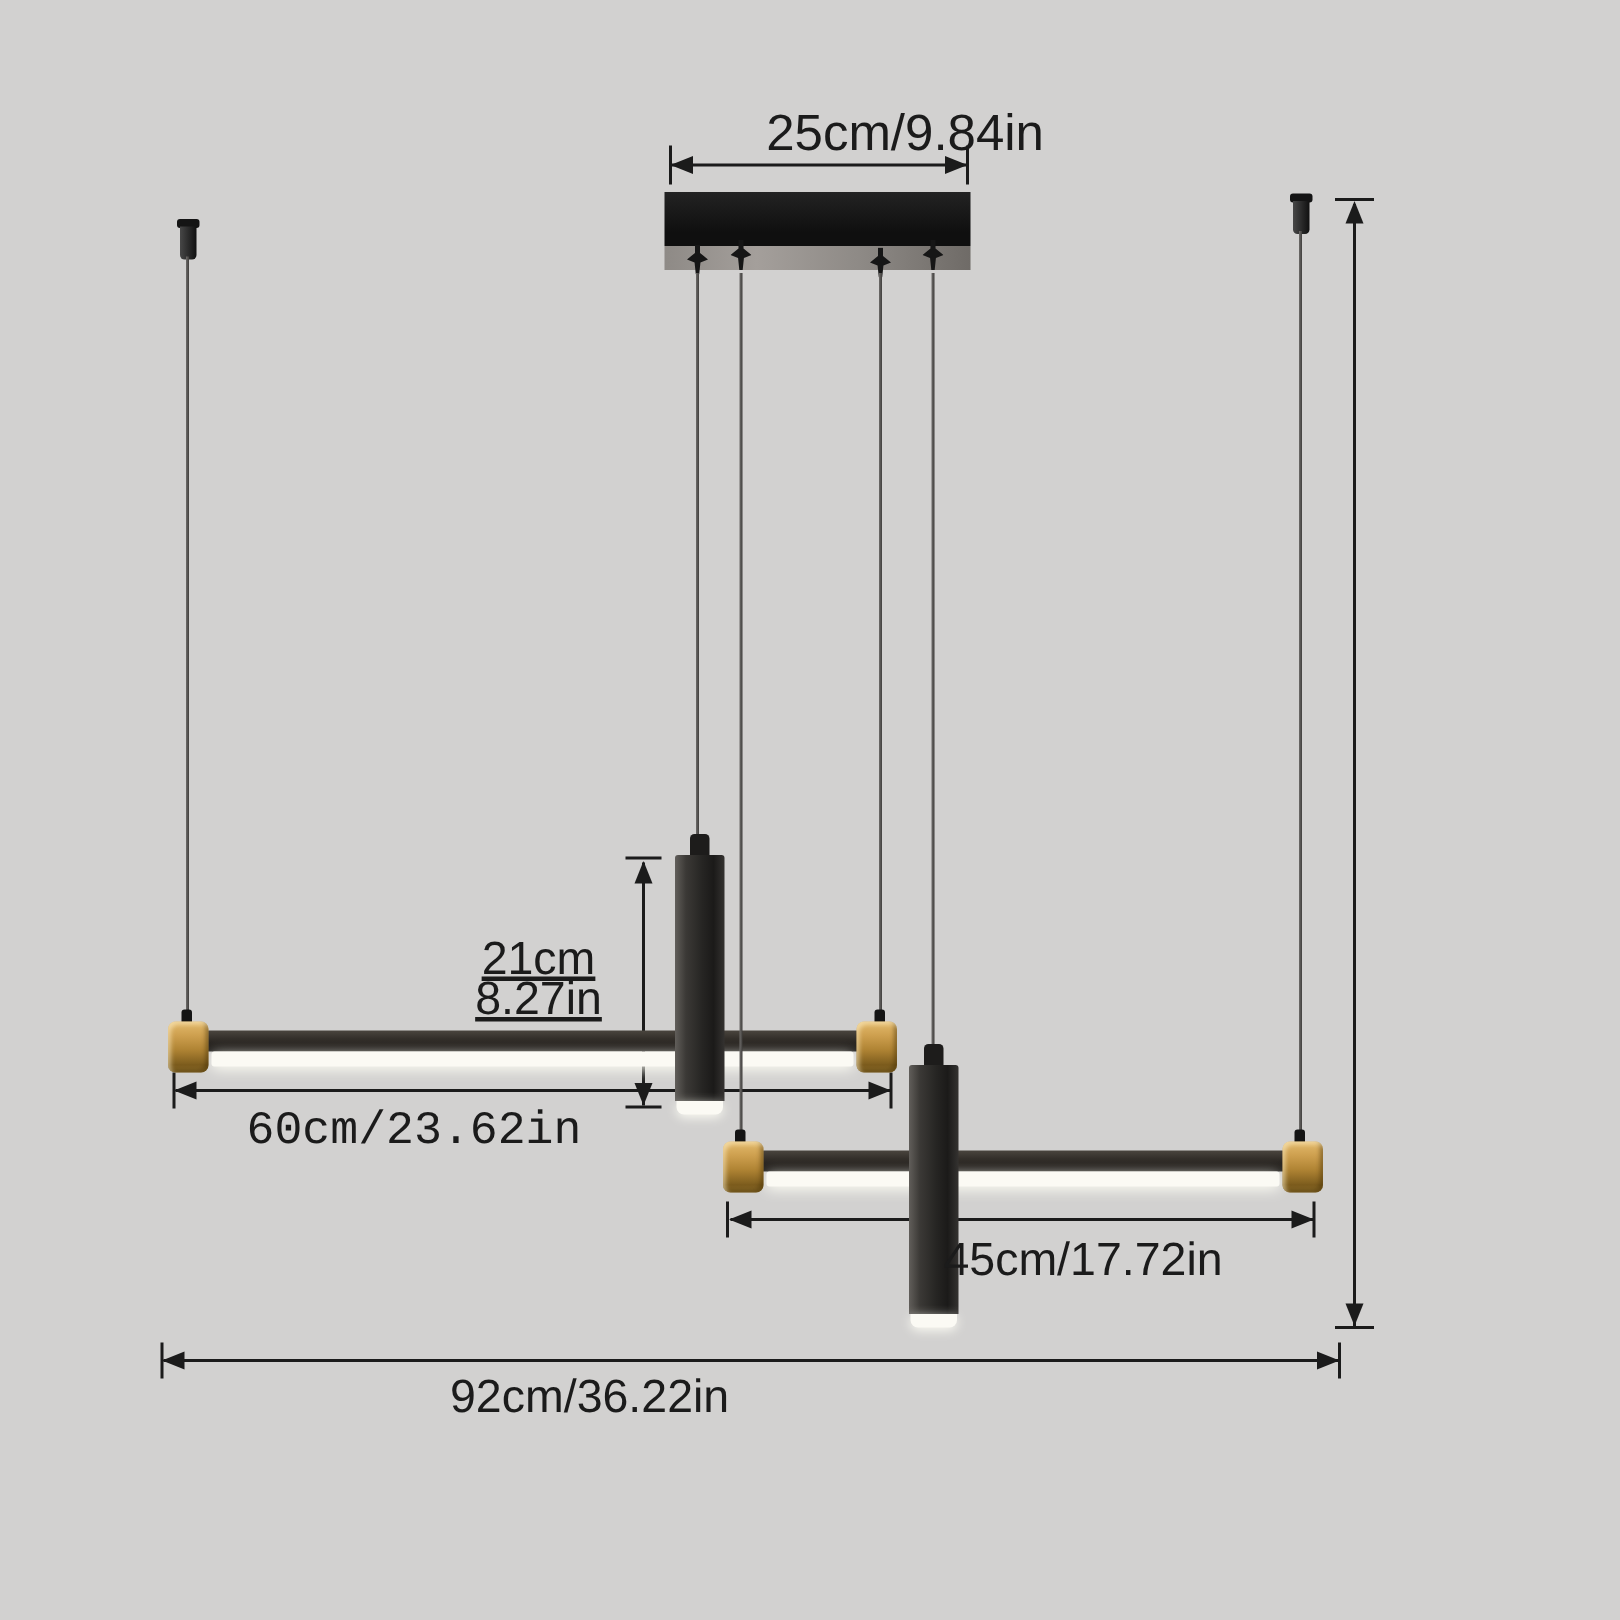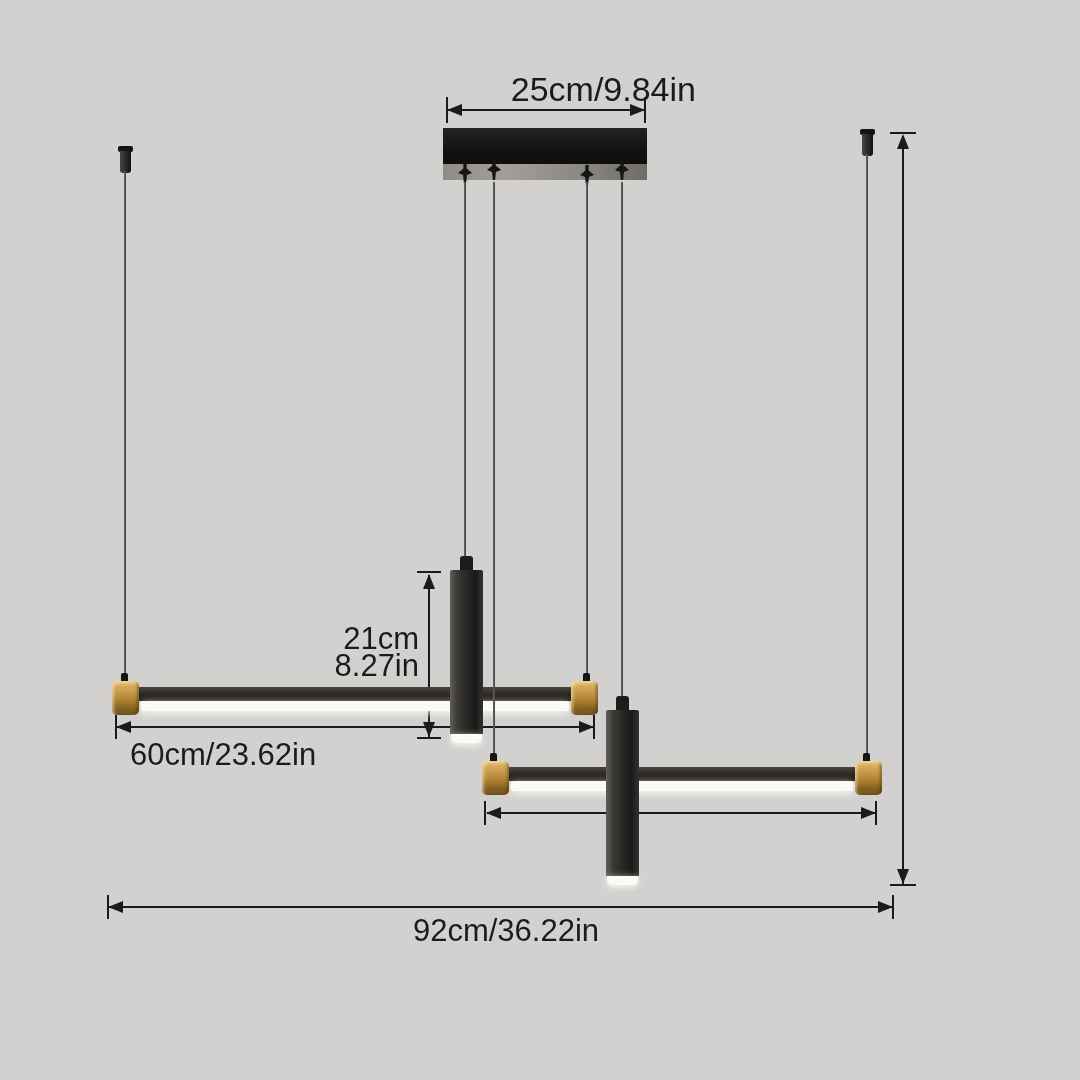--- a/index.html
+++ b/index.html
@@ -92,43 +92,44 @@
   <div class="ah ah-r" style="left:630px;top:104px;"></div>
   <div class="tick" style="left:446px;top:97px;width:2px;height:26px;"></div>
   <div class="tick" style="left:644px;top:97px;width:2px;height:26px;"></div>
 
   <div class="dimline" style="left:902px;top:136px;width:2px;height:748px;"></div>
   <div class="ah ah-u" style="left:897px;top:134px;"></div>
   <div class="ah ah-d" style="left:897px;top:869px;"></div>
   <div class="tick" style="left:890px;top:132px;width:26px;height:2px;"></div>
   <div class="tick" style="left:890px;top:884px;width:26px;height:2px;"></div>
 
-  <div class="dimlabel" style="left:299px;top:625px;width:120px;text-align:right;font-size:31px;line-height:27px;">
+  <div class="dimlabel" style="left:299px;top:625px;width:120px;text-align:center;font-size:31px;line-height:27px;text-decoration:underline;">
     <span>21cm</span>
     <span>8.27in</span>
   </div>
   <div class="dimline" style="left:428px;top:575px;width:2px;height:162px;"></div>
   <div class="ah ah-u" style="left:423px;top:574px;"></div>
   <div class="ah ah-d" style="left:423px;top:722px;"></div>
   <div class="tick" style="left:417px;top:571px;width:24px;height:2px;"></div>
   <div class="tick" style="left:417px;top:737px;width:24px;height:2px;"></div>
 
-  <div class="dimlabel" style="left:130px;top:737px;width:322px;text-align:left;font-size:31px;">60cm/23.62in</div>
+  <div class="dimlabel" style="left:115px;top:737px;width:322px;text-align:center;font-size:31px;font-family:Liberation Mono, monospace;">60cm/23.62in</div>
   <div class="dimline" style="left:117px;top:726px;width:477px;height:2px;"></div>
   <div class="ah ah-l" style="left:116px;top:721px;"></div>
   <div class="ah ah-r" style="left:579px;top:721px;"></div>
   <div class="tick" style="left:115px;top:715px;width:2px;height:24px;"></div>
   <div class="tick" style="left:593px;top:715px;width:2px;height:24px;"></div>
 
+  <div class="dimlabel" style="left:530px;top:822px;width:384px;text-align:center;font-size:31px;">45cm/17.72in</div>
   <div class="dimline" style="left:487px;top:812px;width:389px;height:2px;"></div>
   <div class="ah ah-l" style="left:486px;top:807px;"></div>
   <div class="ah ah-r" style="left:861px;top:807px;"></div>
   <div class="tick" style="left:484px;top:801px;width:2px;height:24px;"></div>
   <div class="tick" style="left:875px;top:801px;width:2px;height:24px;"></div>
 
-  <div class="dimlabel" style="left:300px;top:913px;width:412px;text-align:center;font-size:31px;">92cm/36.22in</div>
+  <div class="dimlabel" style="left:300px;top:913px;width:412px;text-align:left;font-size:31px;">92cm/36.22in</div>
   <div class="dimline" style="left:109px;top:906px;width:784px;height:2px;"></div>
   <div class="ah ah-l" style="left:108px;top:901px;"></div>
   <div class="ah ah-r" style="left:878px;top:901px;"></div>
   <div class="tick" style="left:107px;top:895px;width:2px;height:24px;"></div>
   <div class="tick" style="left:892px;top:895px;width:2px;height:24px;"></div>
 
 </div>
 
 </body></html>

